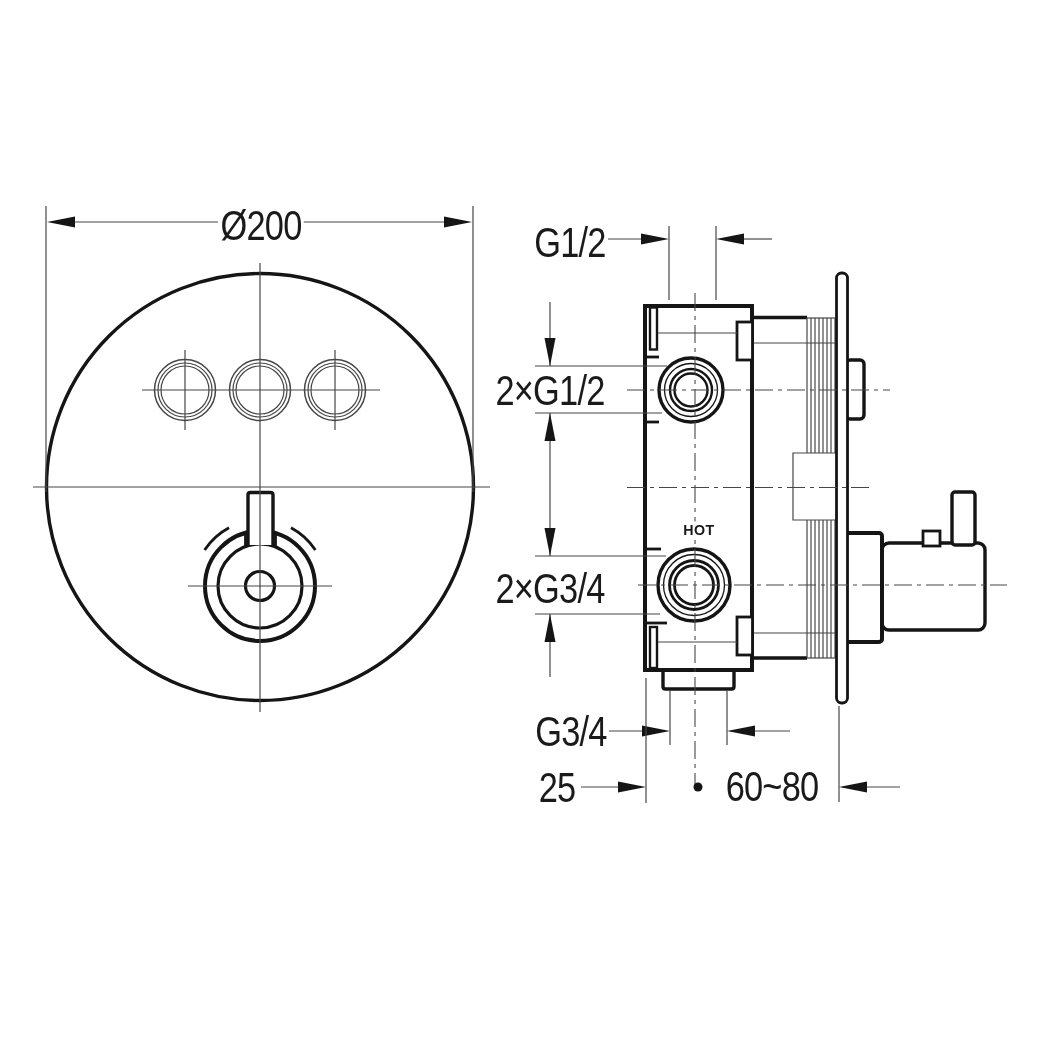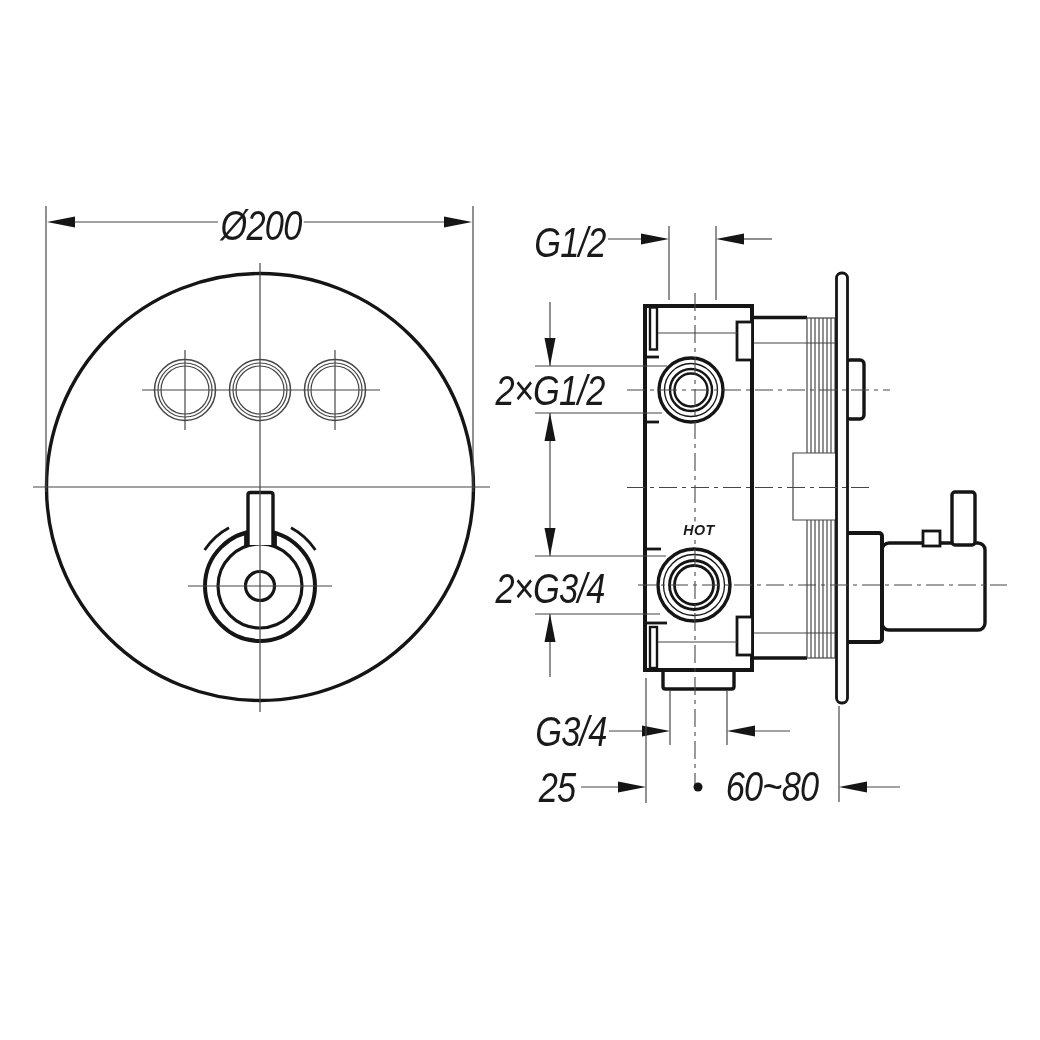--- a/index.html
+++ b/index.html
@@ -1,17 +1,17 @@
 <!DOCTYPE html>
 <html><head>
 <meta charset="utf-8">
 <style>
   html,body{margin:0;padding:0;background:#fff;}
   #page{position:relative;width:1040px;height:976px;background:#fff;overflow:hidden;
-        font-family:"Liberation Sans", sans-serif;font-style:italic;}
+        font-family:"Liberation Sans", sans-serif;}
   svg{position:absolute;left:0;top:0;}
   svg *{vector-effect:none;}
   .b4 {stroke:#151515;stroke-width:4;fill:none;}
   .b35{stroke:#151515;stroke-width:3.4;fill:none;}
   .b3 {stroke:#151515;stroke-width:2.8;fill:none;}
   .b26{stroke:#151515;stroke-width:2.4;fill:none;}
   .t  {stroke:#474747;stroke-width:1.2;fill:none;}
   .cl {stroke:#474747;stroke-width:1.1;fill:none;stroke-dasharray:18 5 4 5;}
   .wf {fill:#ffffff;}
   .arr{fill:#151515;stroke:none;}

